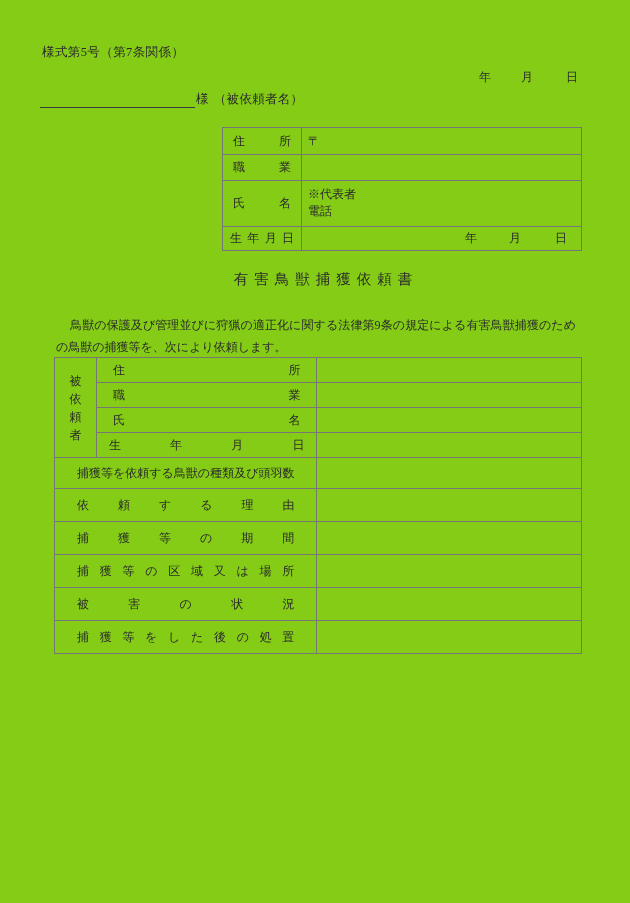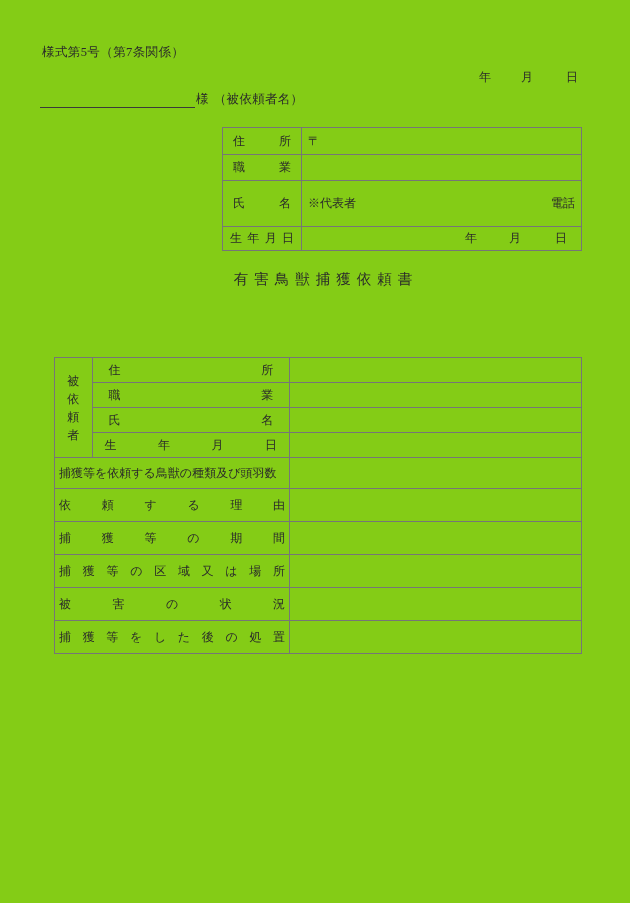--- a/index.html
+++ b/index.html
@@ -106,21 +106,21 @@
     padding: 3px 6px;
   }
   .r-addr { height: 27px; }
   .r-job  { height: 26px; }
   .r-name { height: 46px; }
   .r-dob  { height: 22px; }
 
   .postal { font-size: 12px; }
   .name-stack {
     display: flex;
-    flex-direction: row;
+    flex-direction: column;
     justify-content: space-between;
     height: 100%;
     padding: 2px 0 3px 0;
     box-sizing: border-box;
   }
   .dob-date {
     display: flex;
     justify-content: flex-end;
     font-size: 12px;
   }
@@ -171,21 +171,21 @@
     justify-content: space-around;
     line-height: 1.5;
     font-size: 12px;
     height: 100%;
   }
   .tbl-main td.sub {
     width: 142px;
     padding: 0 10px;
   }
   .tbl-main td.wide {
-    padding: 0 4px;
+    padding: 0 22px;
   }
   .tbl-main td.value { width: 280px; }
 
   .just {
     display: flex;
     justify-content: space-between;
     width: 100%;
   }
   .just.pad-s { padding: 0 6px; box-sizing: border-box; }
   .just.pad-m { padding: 0 2px; box-sizing: border-box; }
@@ -265,20 +265,23 @@
             <span class="m">月</span>
             <span class="d">日</span>
           </div>
         </td>
       </tr>
     </tbody>
   </table>
 
   <div class="doc-title">有害鳥獣捕獲依頼書</div>
 
+  <div class="body-para">
+    <span class="indent"></span><span>鳥獣の保護及び管理並びに狩猟の適正化に関する法律第9条の規定による有害鳥獣捕獲のための鳥獣の捕獲等を、次により依頼します。</span>
+  </div>
 
   <table class="tbl-main">
     <tbody>
       <tr class="row-h34">
         <td class="side" rowspan="4">
           <div class="side-vert">
             <span>被</span>
             <span>依</span>
             <span>頼</span>
             <span>者</span>

